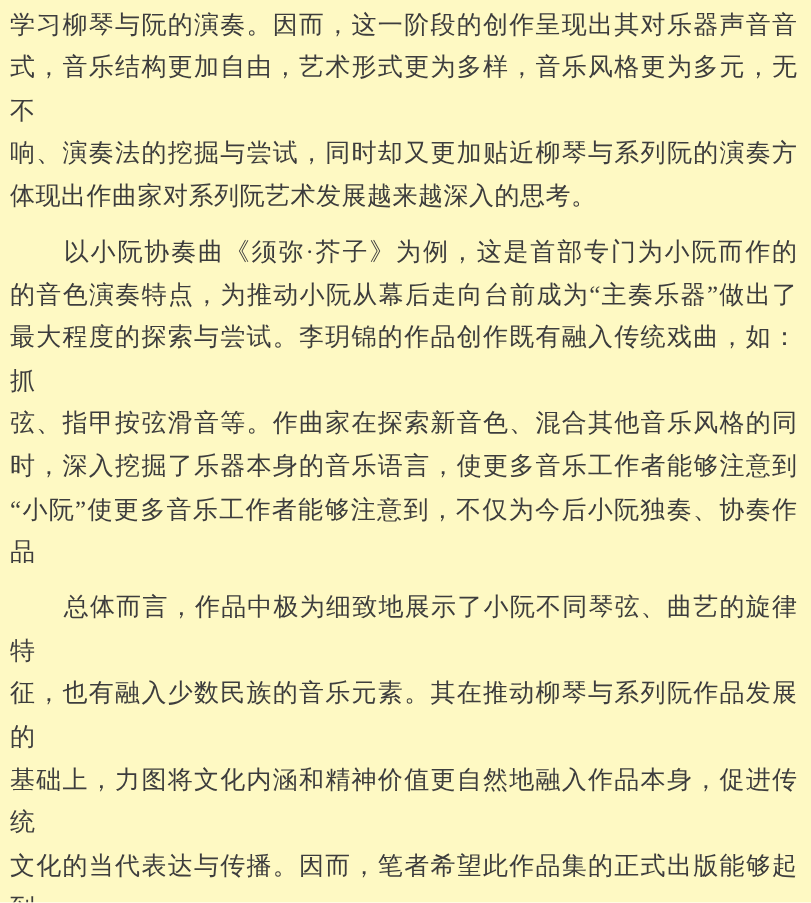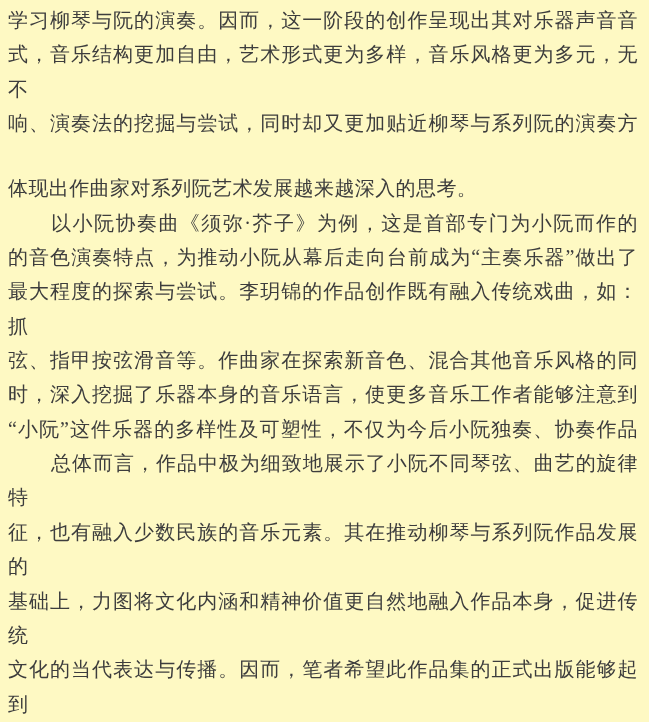--- a/index.html
+++ b/index.html
@@ -25,24 +25,24 @@
     font-size: 20px;
     line-height: 34.35px;
     color: #3d3d3d;
     text-align: justify;
     text-align-last: justify;
     letter-spacing: 0.4px;
     white-space: normal;
   }
   .line.indent {
     text-indent: 2.15em;
+    margin-top: 10px;
   }
   .line.last {
     text-align-last: left;
-    margin-top: 31px;
   }
 </style>
 </head>
 <body>
 
 <div class="page">
   <div class="text-block">
 
     <div class="para">
       <div class="line">学习柳琴与阮的演奏。因而，这一阶段的创作呈现出其对乐器声音音</div>
@@ -50,21 +50,21 @@
       <div class="line">响、演奏法的挖掘与尝试，同时却又更加贴近柳琴与系列阮的演奏方</div>
       <div class="line last">体现出作曲家对系列阮艺术发展越来越深入的思考。</div>
     </div>
 
     <div class="para">
       <div class="line indent">以小阮协奏曲《须弥·芥子》为例，这是首部专门为小阮而作的</div>
       <div class="line">的音色演奏特点，为推动小阮从幕后走向台前成为“主奏乐器”做出了</div>
       <div class="line">最大程度的探索与尝试。李玥锦的作品创作既有融入传统戏曲，如：抓</div>
       <div class="line">弦、指甲按弦滑音等。作曲家在探索新音色、混合其他音乐风格的同</div>
       <div class="line">时，深入挖掘了乐器本身的音乐语言，使更多音乐工作者能够注意到</div>
-      <div class="line">“小阮”这件乐器的多样性及可塑性，不仅为今后小阮独奏、协奏作品</div>
+      <div class="line">“小阮”使更多音乐工作者能够注意到，不仅为今后小阮独奏、协奏作品</div>
     </div>
 
     <div class="para">
       <div class="line indent">总体而言，作品中极为细致地展示了小阮不同琴弦、曲艺的旋律特</div>
       <div class="line">征，也有融入少数民族的音乐元素。其在推动柳琴与系列阮作品发展的</div>
       <div class="line">基础上，力图将文化内涵和精神价值更自然地融入作品本身，促进传统</div>
       <div class="line">文化的当代表达与传播。因而，笔者希望此作品集的正式出版能够起到</div>
 
     </div>
 

